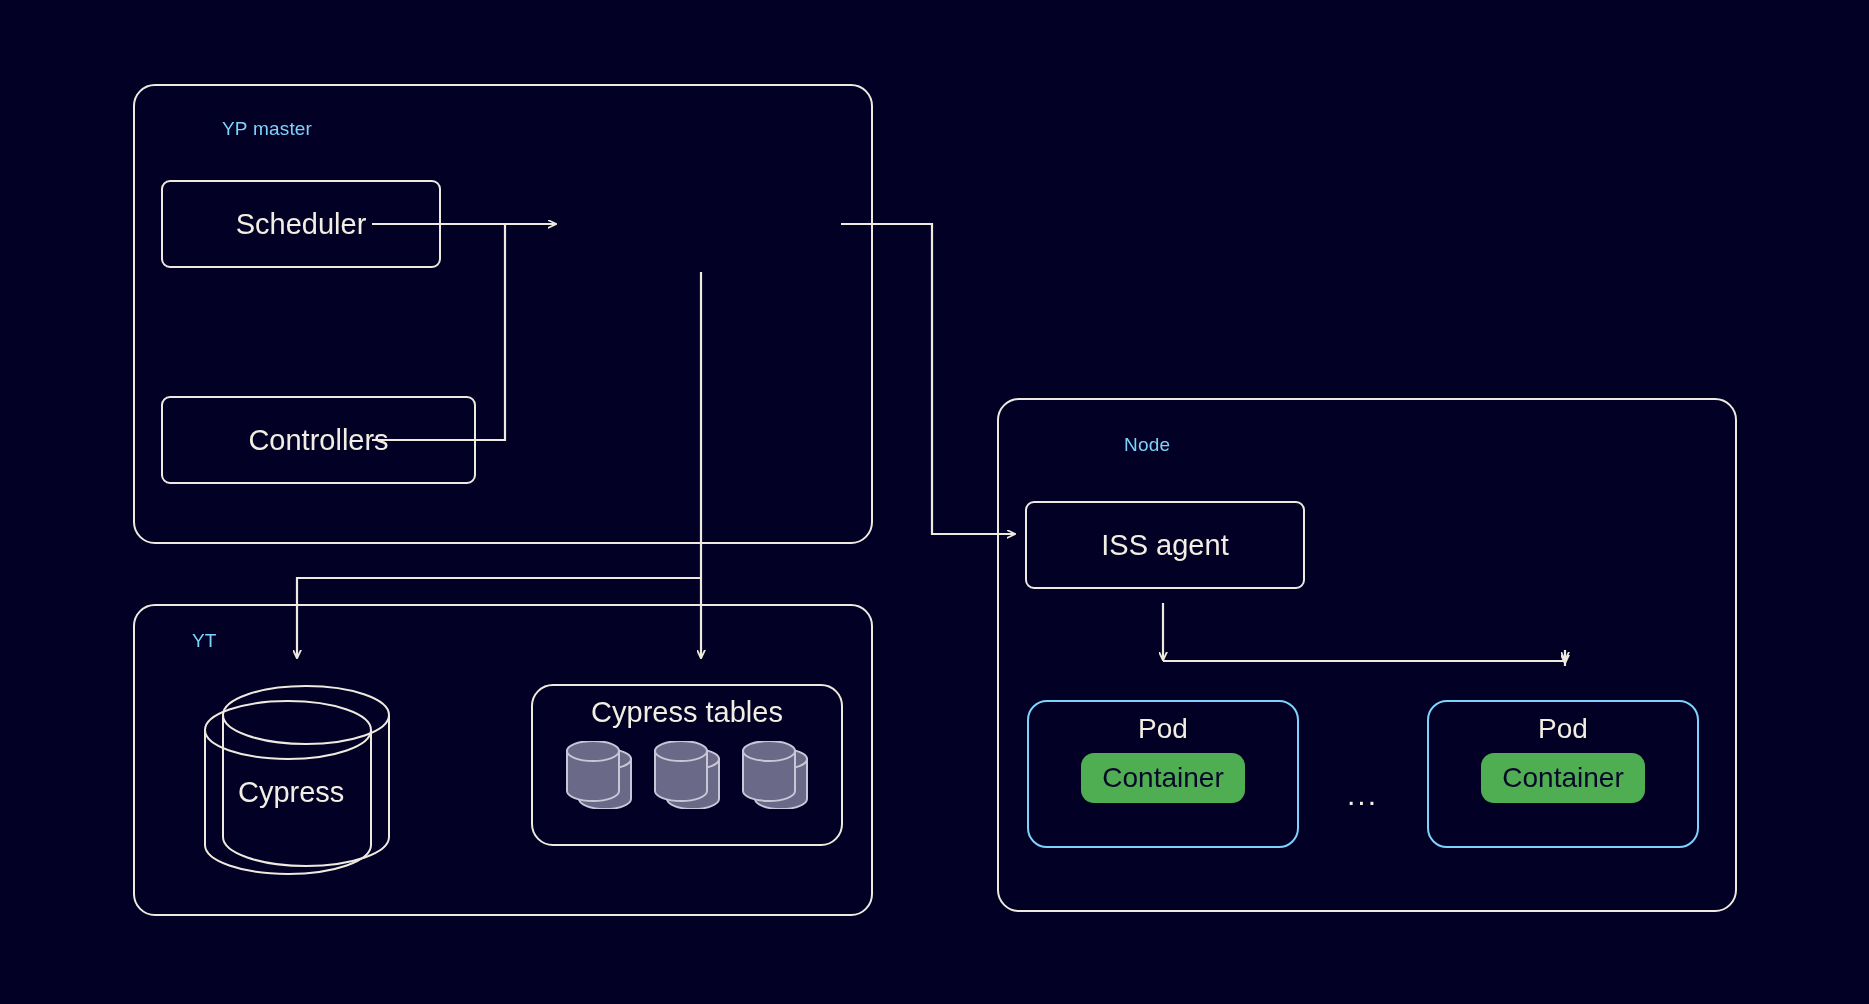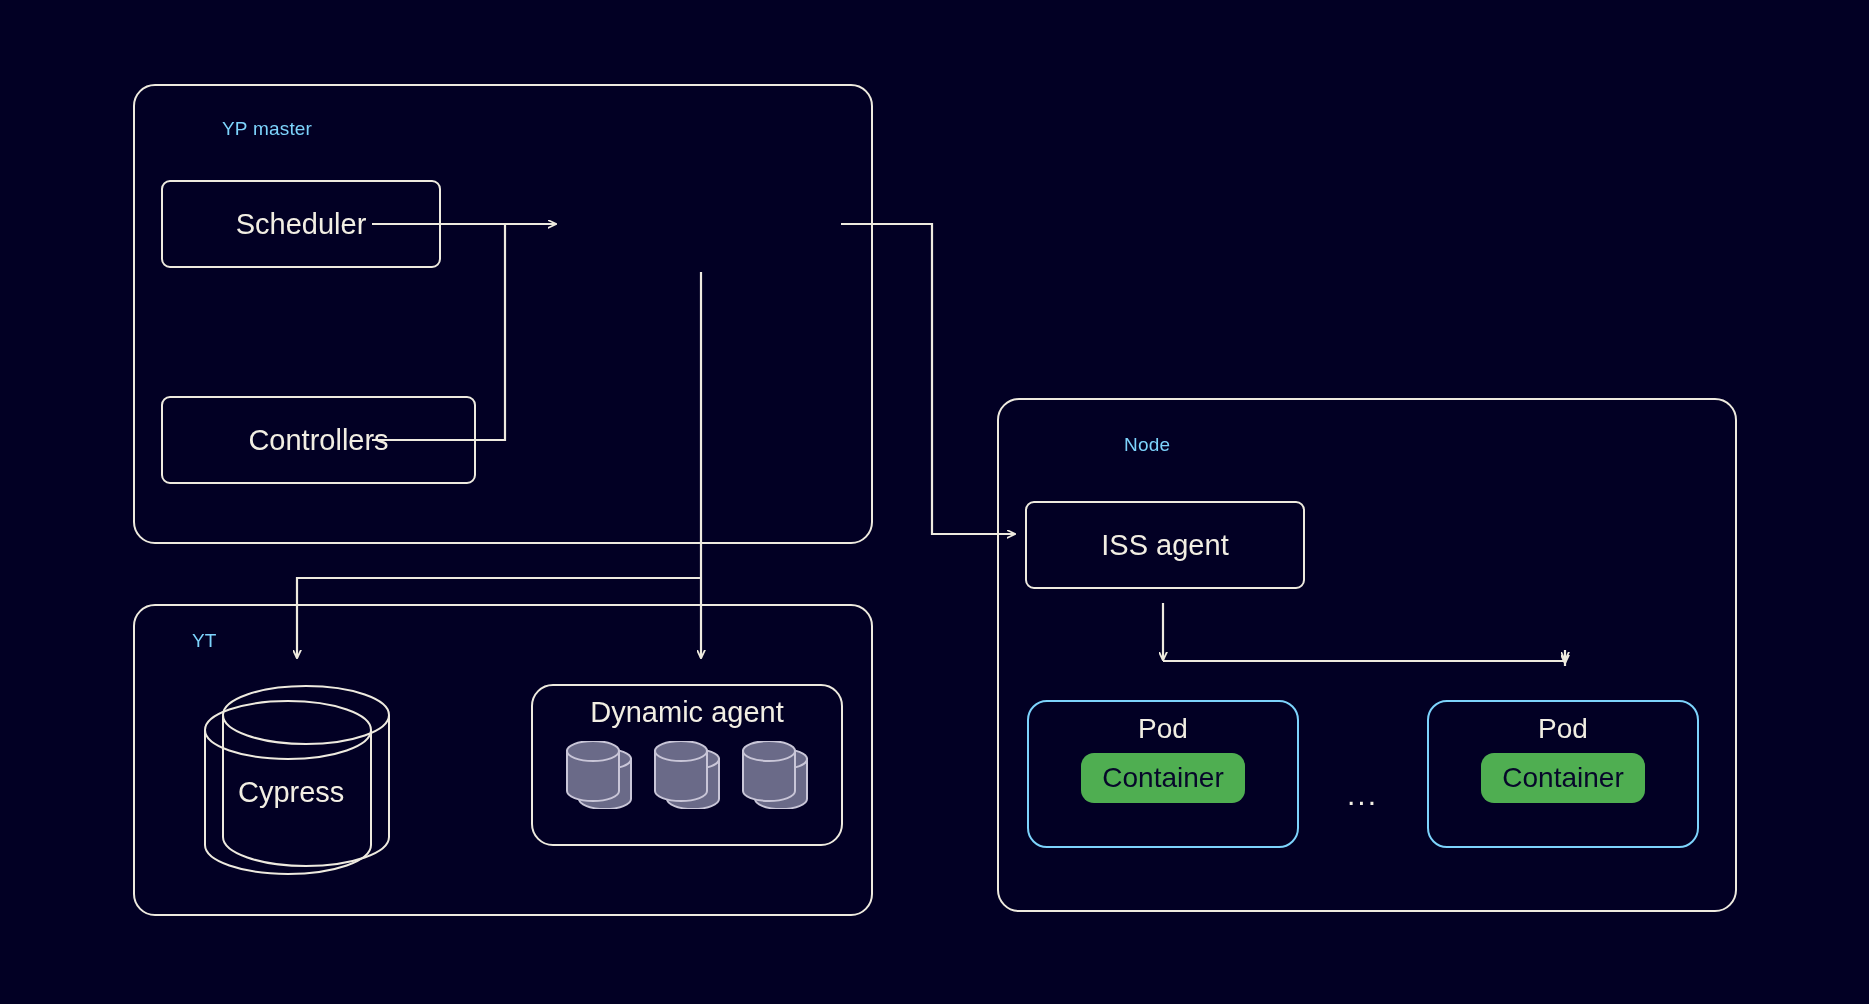--- a/index.html
+++ b/index.html
@@ -182,21 +182,21 @@
 
       <ellipse cx="288" cy="730" rx="83" ry="29"></ellipse>
       <path d="M205,730 L205,845"></path>
       <path d="M371,730 L371,845"></path>
       <path d="M205,845 A83,29 0 0 0 371,845"></path>
     </g>
   </svg>
   <div class="cypress-label" style="left:222px; top:776px;padding-left:16px;">Cypress</div>
 
   <div class="dyn-box" style="left:531px; top:684px; width:312px; height:162px;">
-    <div class="dyn-title">Dynamic agent</div>
+    <div class="dyn-title">Cypress tables</div>
     <div class="dyn-cyl-row">
       <svg width="72" height="68" viewBox="0 0 72 68" xmlns="http://www.w3.org/2000/svg">
         <g stroke="#c9c6d8" stroke-width="2" fill="#6a6a88">
           <path d="M16,18 L16,58 A26,10 0 0 0 68,58 L68,18 Z"></path>
           <ellipse cx="42" cy="18" rx="26" ry="10"></ellipse>
           <path d="M4,10 L4,50 A26,10 0 0 0 56,50 L56,10 Z"></path>
           <ellipse cx="30" cy="10" rx="26" ry="10"></ellipse>
         </g>
       </svg>
       <svg width="72" height="68" viewBox="0 0 72 68" xmlns="http://www.w3.org/2000/svg">

